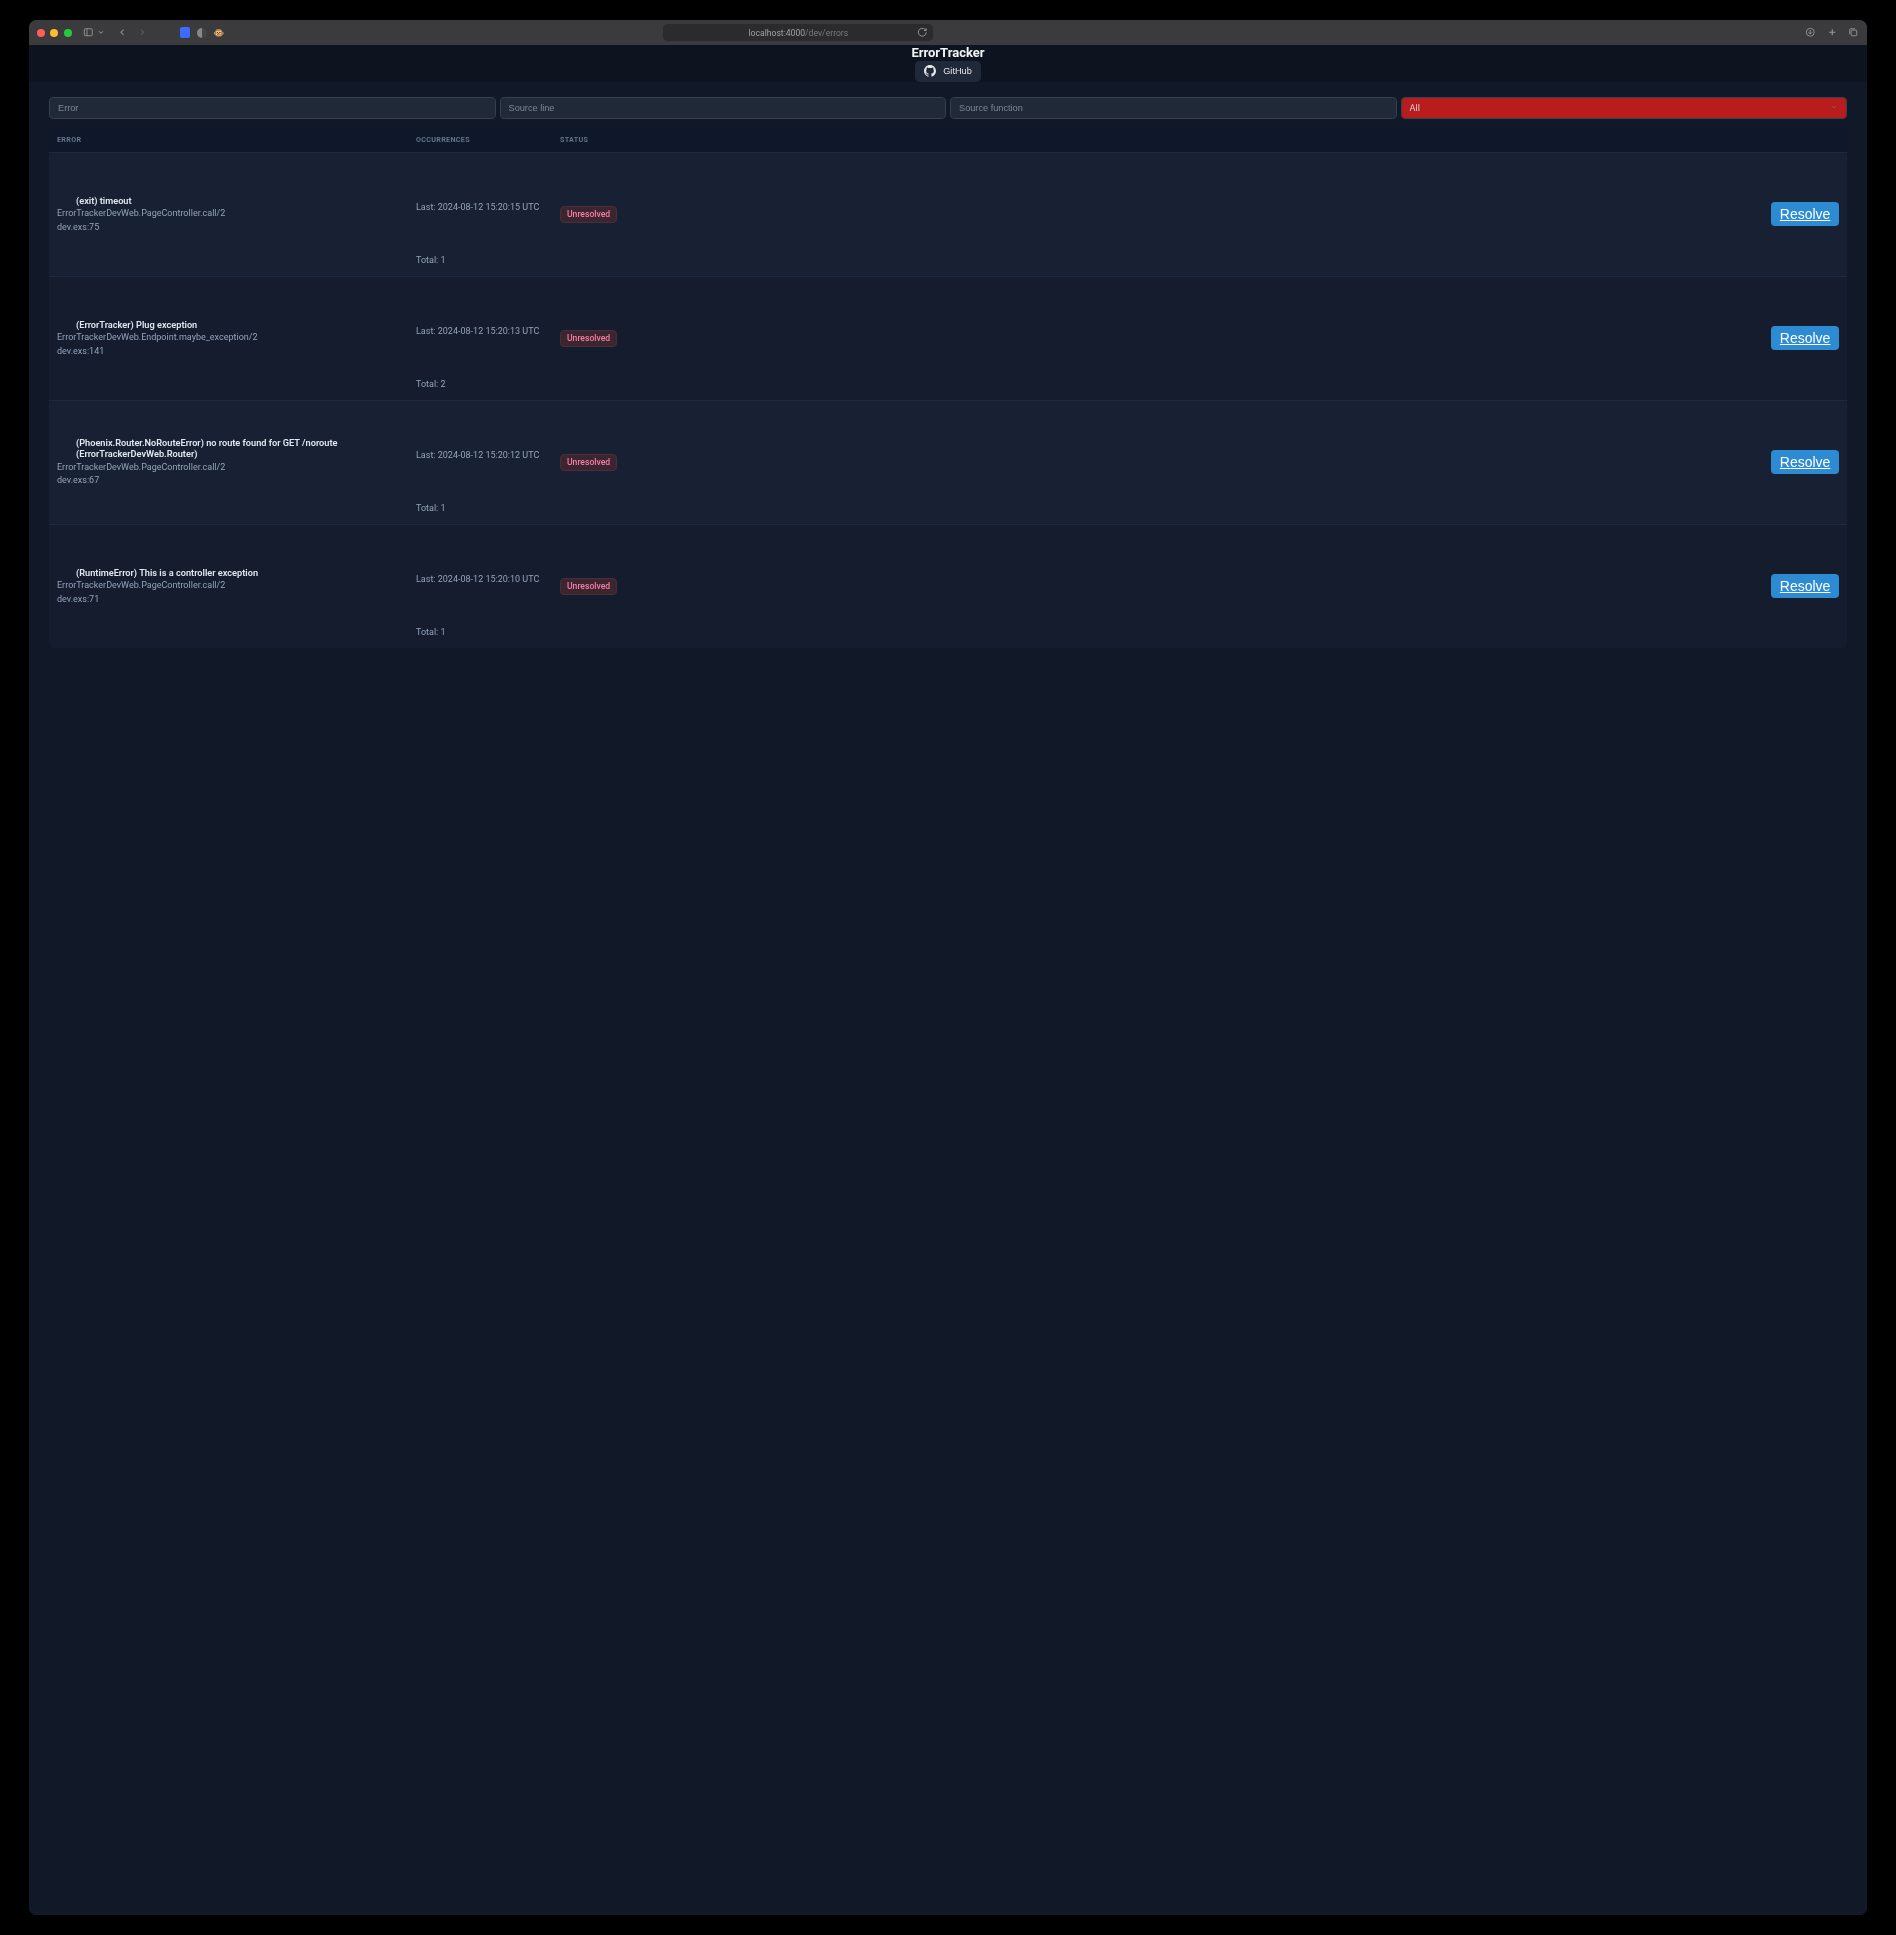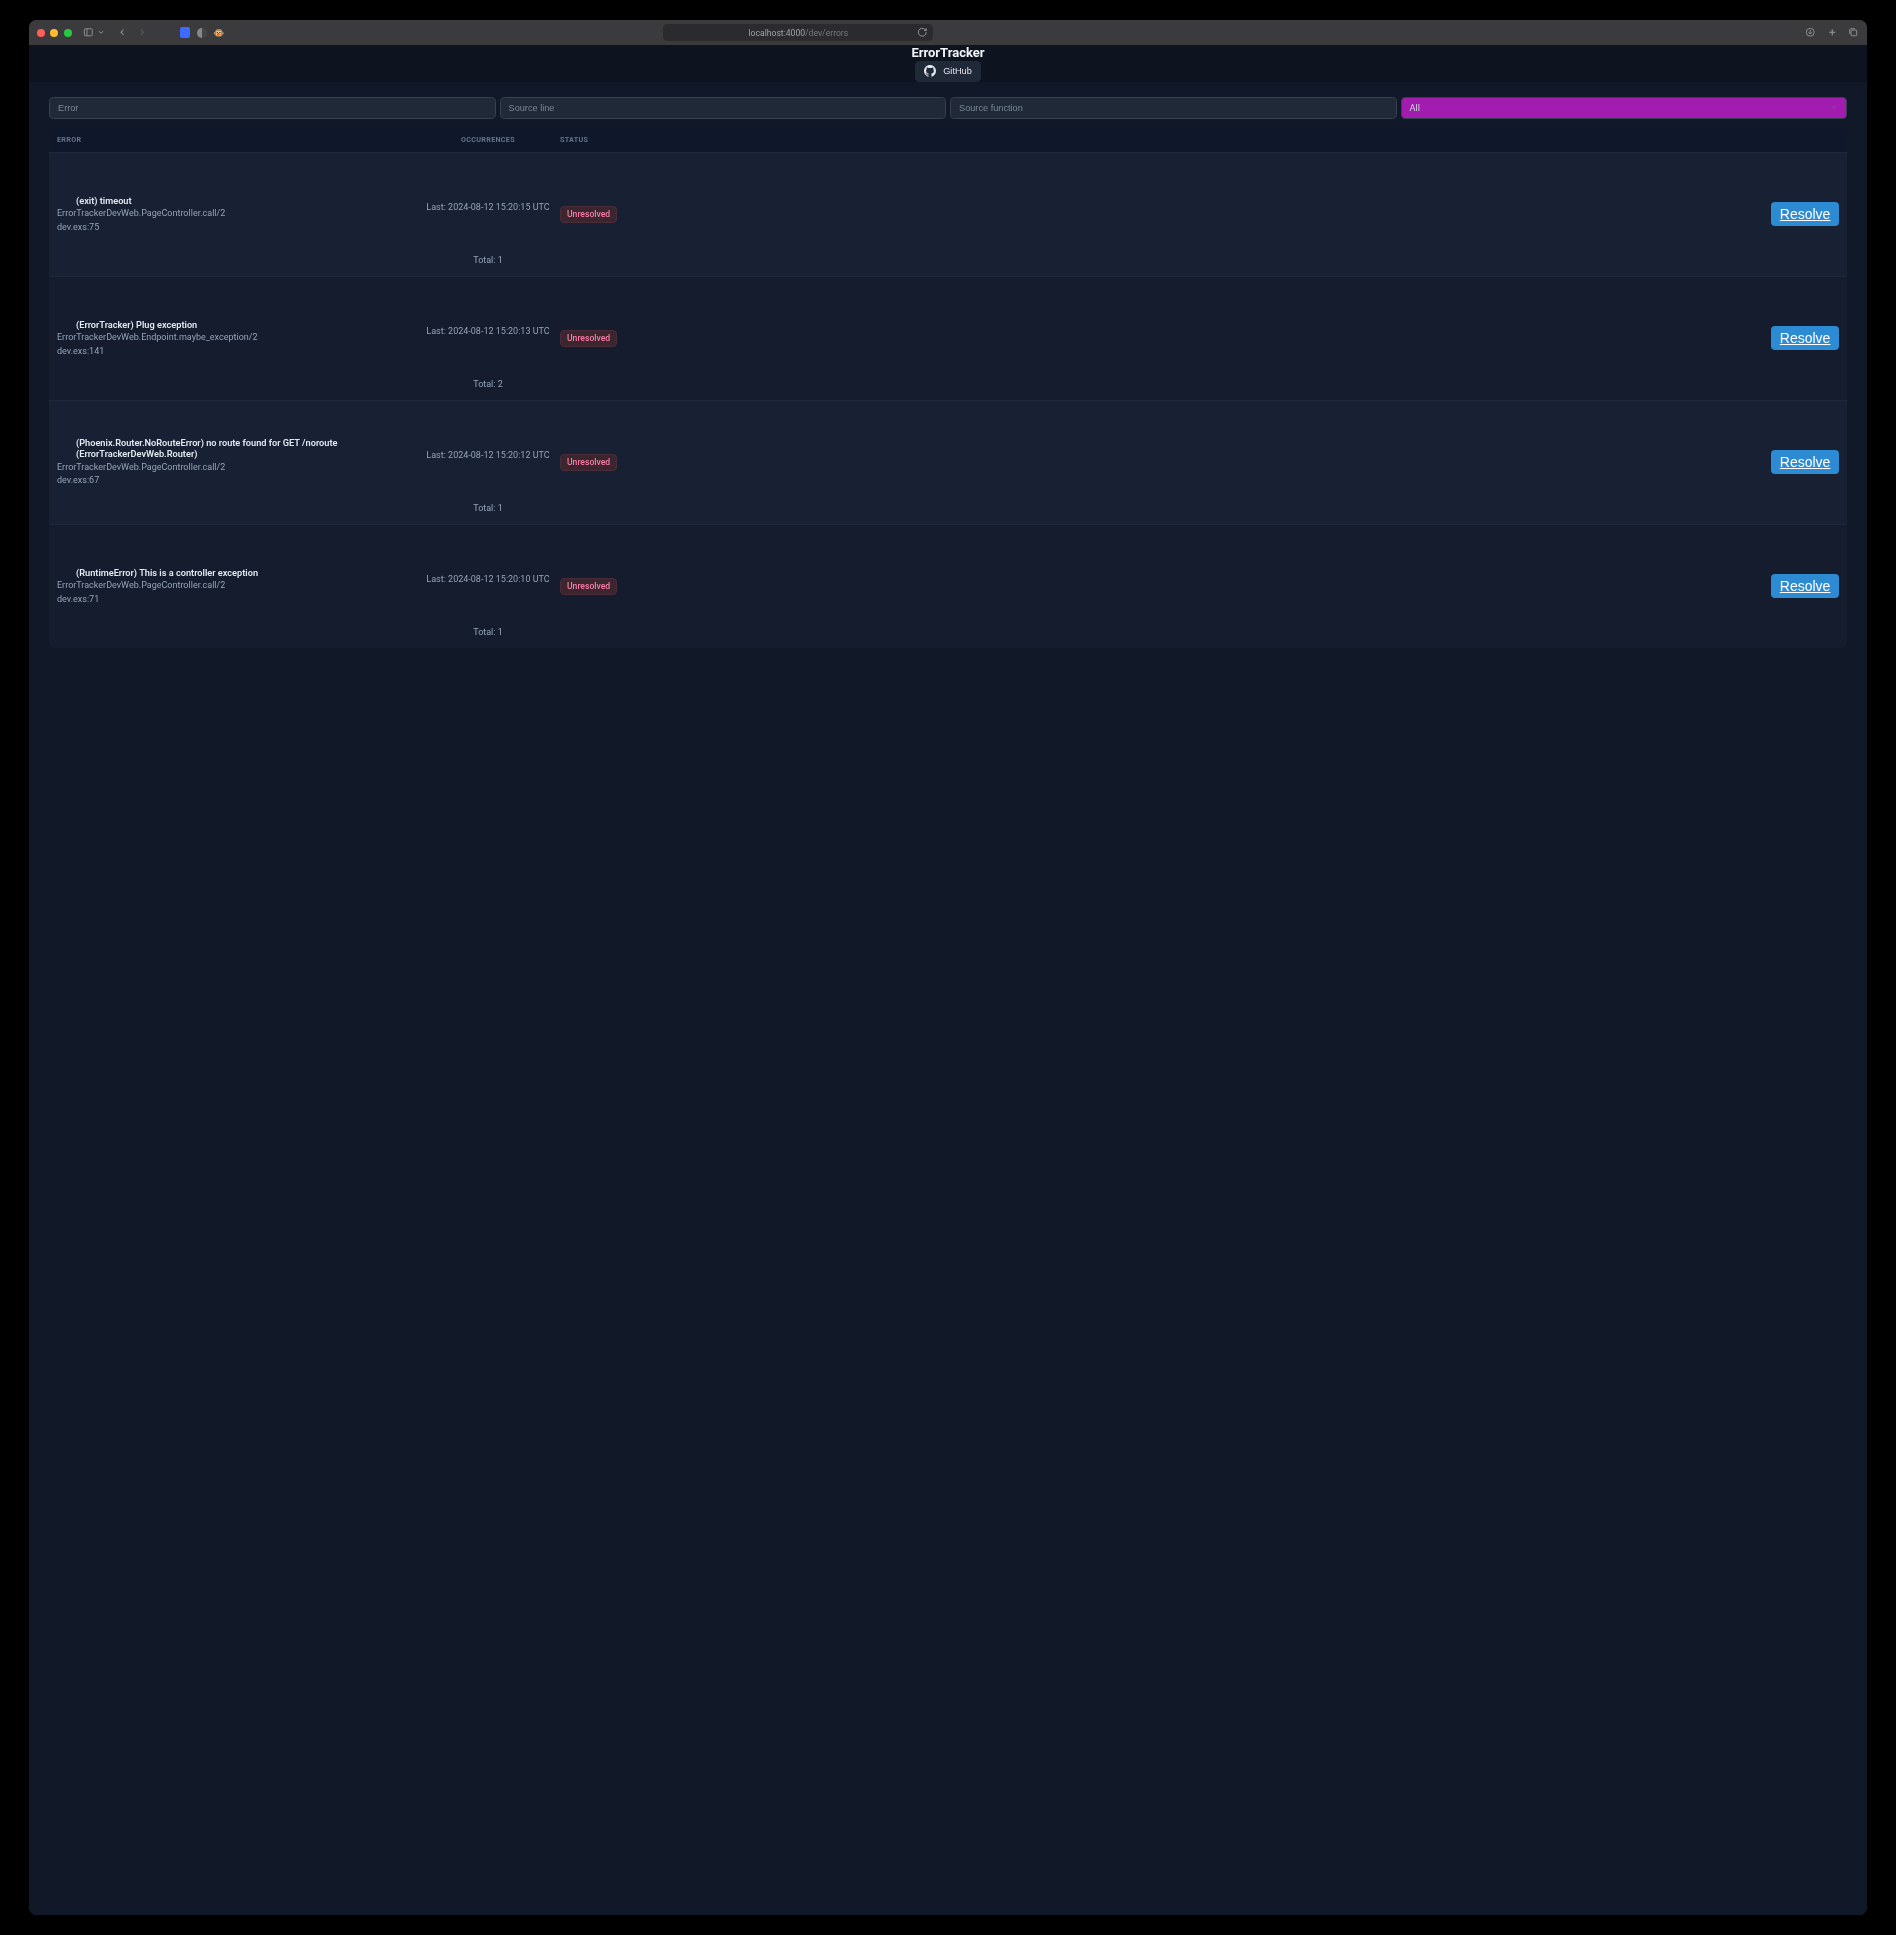--- a/index.html
+++ b/index.html
@@ -112,21 +112,21 @@
       border-radius: 4.6px;
       height: 22.4px;
       padding: 0 8px;
       color: #d1d5db;
       font-size: 9.2px;
       outline: none;
     }
     .filter-input::placeholder { color: #7c8694; }
     .filter-select {
       flex: 1;
-      background: #a21caf;
+      background: #b91c1c;
       border: 0.7px solid #374151;
       border-radius: 4.6px;
       height: 22.4px;
       padding: 0 8px;
       color: #d1d5db;
       font-size: 9.2px;
       display: flex;
       align-items: center;
       justify-content: space-between;
       cursor: pointer;
@@ -141,21 +141,21 @@
     }
     .thead {
       display: flex;
       padding: 8px 8px;
       font-size: 7.2px;
       font-weight: 700;
       letter-spacing: 0.3px;
       color: #64748b;
     }
     .col-error { flex: 0 0 359px; }
-    .col-occ { flex: 0 0 144px; text-align: center; }
+    .col-occ { flex: 0 0 144px; }
     .col-status { flex: 1; }
     .row {
       display: flex;
       align-items: center;
       padding: 8px 8px;
       border-top: 0.7px solid #1e293b;
       background: #1a2234;
     }
     .row:nth-child(odd) { background: #182133; }
     .row:nth-child(even) { background: #141c2e; }

